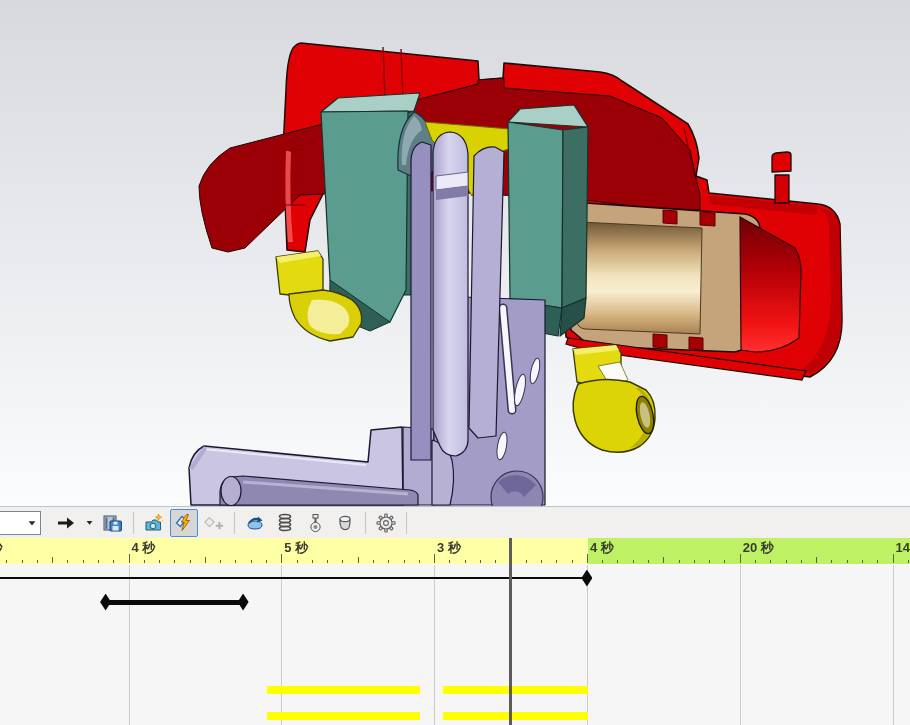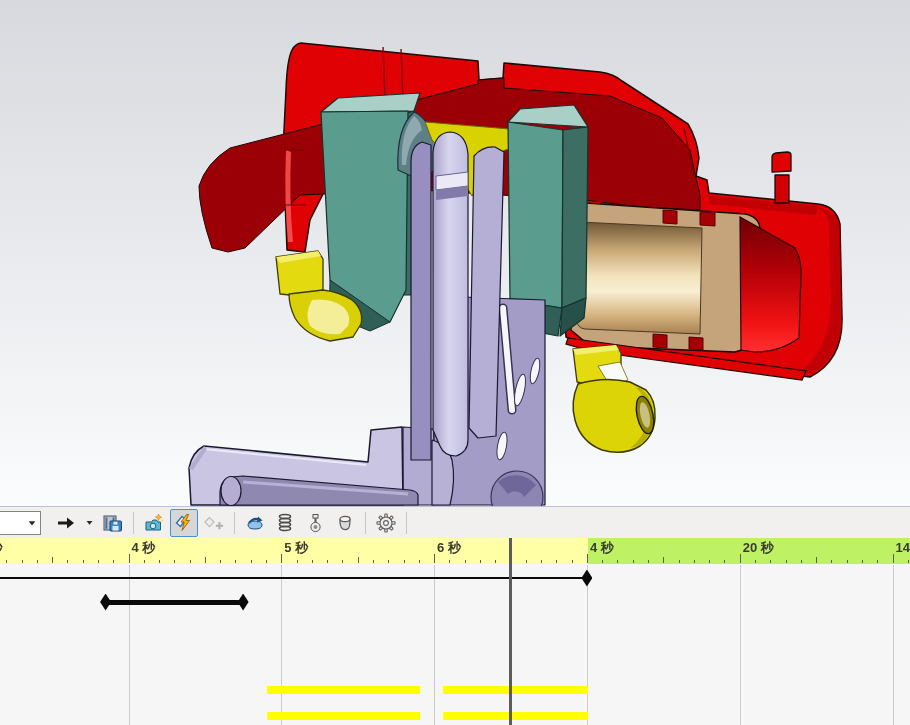--- a/index.html
+++ b/index.html
@@ -365,21 +365,21 @@
       <div class="tick t-mid" style="left: 816.1px;"></div>
       <div class="tick t-minor" style="left: 831.38px;"></div>
       <div class="tick t-minor" style="left: 846.66px;"></div>
       <div class="tick t-minor" style="left: 861.94px;"></div>
       <div class="tick t-minor" style="left: 877.22px;"></div>
       <div class="tick t-major" style="left: 892.5px;"></div>
       <div class="tick t-minor" style="left: 907.78px;"></div>
       <span class="rlabel" style="left: -21.3px;">2 秒</span>
       <span class="rlabel" style="left: 131.5px;">4 秒</span>
       <span class="rlabel" style="left: 284.3px;">5 秒</span>
-      <span class="rlabel" style="left: 437.1px;">6 秒</span>
+      <span class="rlabel" style="left: 437.1px;">3 秒</span>
       <span class="rlabel" style="left: 589.9px;">4 秒</span>
       <span class="rlabel" style="left: 742.7px;">20 秒</span>
       <span class="rlabel" style="left: 895.5px;">14 秒</span>
     </div>
   <div class="tl-body" id="tlbody">
       <div class="grid" style="left: 128.5px; background: rgb(203, 203, 203);"></div>
       <div class="grid" style="left: 281.3px; background: rgb(203, 203, 203);"></div>
       <div class="grid" style="left: 434.1px; background: rgb(203, 203, 203);"></div>
       <div class="grid" style="left: 586.9px; background: rgb(203, 203, 203);"></div>
       <div class="grid" style="left: 739.7px; background: rgb(203, 203, 203);"></div>

